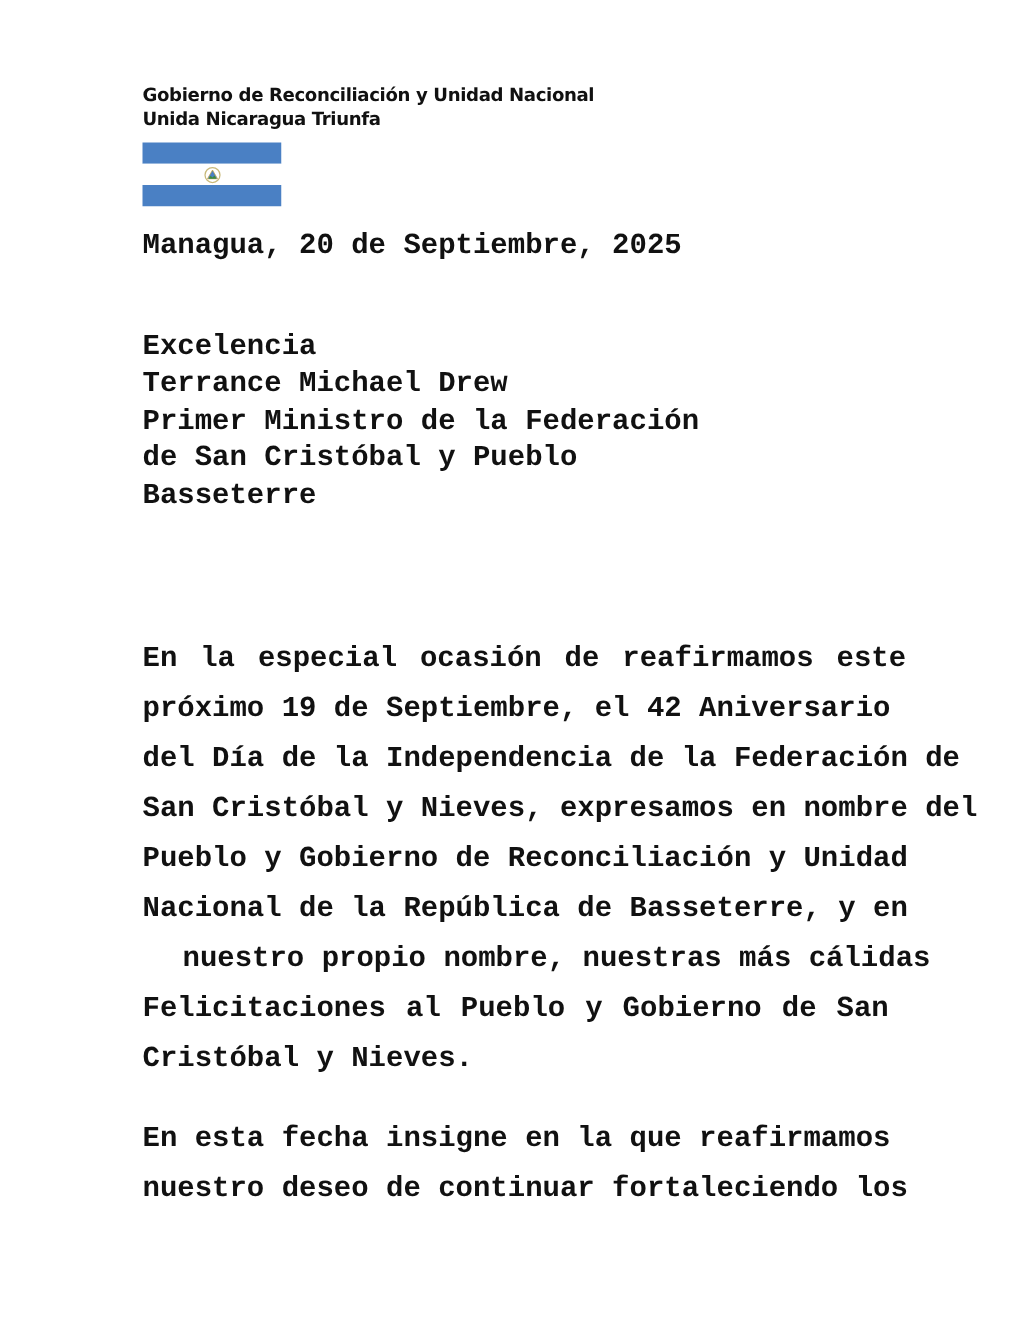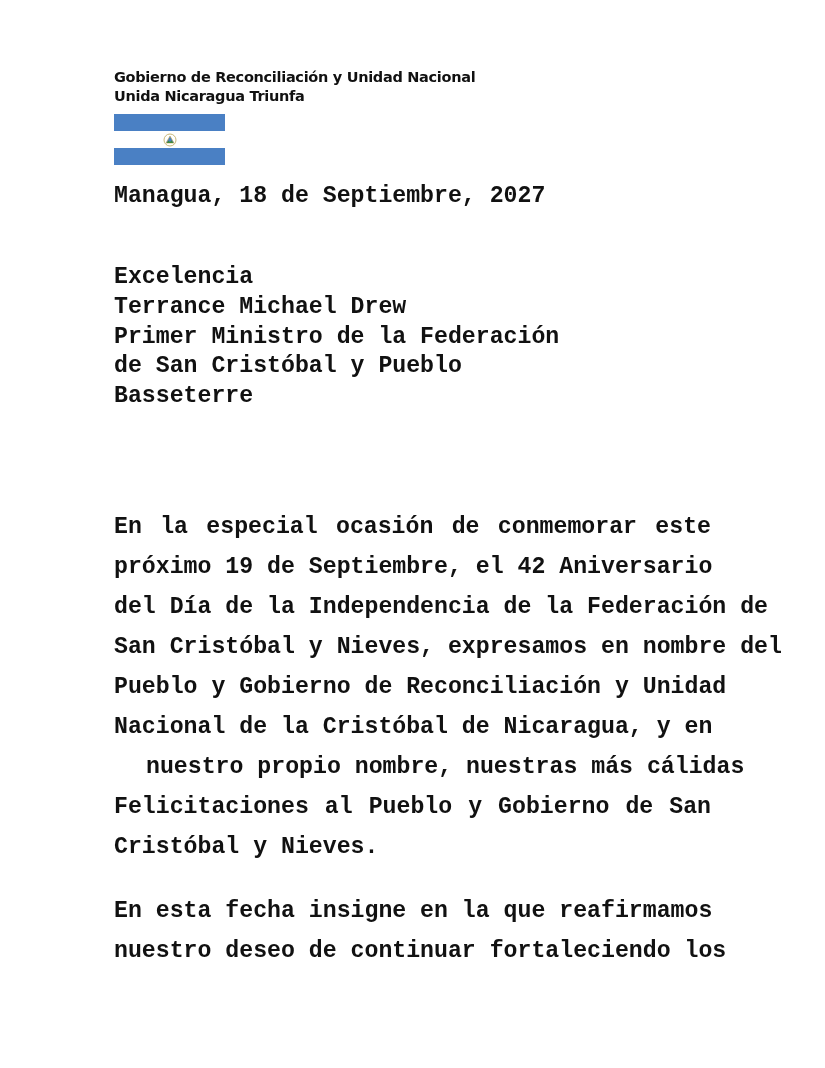--- a/index.html
+++ b/index.html
@@ -116,38 +116,38 @@
     <div class="band white">
       <svg class="emblem" viewBox="0 0 14 14">
         <circle cx="7" cy="7" r="6" fill="none" stroke="#c9b97a" stroke-width="1"></circle>
         <polygon points="7,3 11,10 3,10" fill="#4a80c4" stroke="#c9a640" stroke-width="0.6"></polygon>
         <polygon points="3.8,10 5.5,7.5 7,9 8.5,7.3 10.2,10" fill="#3f8a3a"></polygon>
       </svg>
     </div>
     <div class="band blue"></div>
   </div>
 
-  <div class="date mono">Managua, 18 de Septiembre, 2027</div>
+  <div class="date mono">Managua, 20 de Septiembre, 2025</div>
 
   <div class="recipient mono">
     <div>Excelencia</div>
     <div>Terrance Michael Drew</div>
     <div>Primer Ministro de la Federación</div>
     <div>de San Cristóbal y Pueblo</div>
     <div>Basseterre</div>
   </div>
 
 
   <div class="body-para p1 mono">
-    <span class="line" style="white-space: nowrap; display: block; word-spacing: 4.41406px;">En la especial ocasión de conmemorar este</span>
+    <span class="line" style="white-space: nowrap; display: block; word-spacing: 4.41406px;">En la especial ocasión de reafirmamos este</span>
     <span class="line" style="white-space: nowrap; display: block;">próximo 19 de Septiembre, el 42 Aniversario</span>
     <span class="line" style="white-space: nowrap; display: block;">del Día de la Independencia de la Federación de</span>
     <span class="line" style="white-space: nowrap; display: block;">San Cristóbal y Nieves, expresamos en nombre del</span>
     <span class="line" style="white-space: nowrap; display: block;">Pueblo y Gobierno de Reconciliación y Unidad</span>
-    <span class="line" style="white-space: nowrap; display: block;">Nacional de la Cristóbal de Nicaragua, y en</span>
+    <span class="line" style="white-space: nowrap; display: block;">Nacional de la República de Basseterre, y en</span>
     <span class="line" style="white-space: nowrap; display: block; margin-left: 32px;">nuestro propio nombre, nuestras más cálidas</span>
     <span class="line" style="white-space: nowrap; display: block; word-spacing: 2.09635px;">Felicitaciones al Pueblo y Gobierno de San</span>
     <span class="line last">Cristóbal y Nieves.</span>
   </div>
 
   <div class="body-para p2 mono">
     <span class="line" style="white-space: nowrap; display: block;">En esta fecha insigne en la que reafirmamos</span>
     <span class="line" style="white-space: nowrap; display: block;">nuestro deseo de continuar fortaleciendo los</span>
   </div>
 

